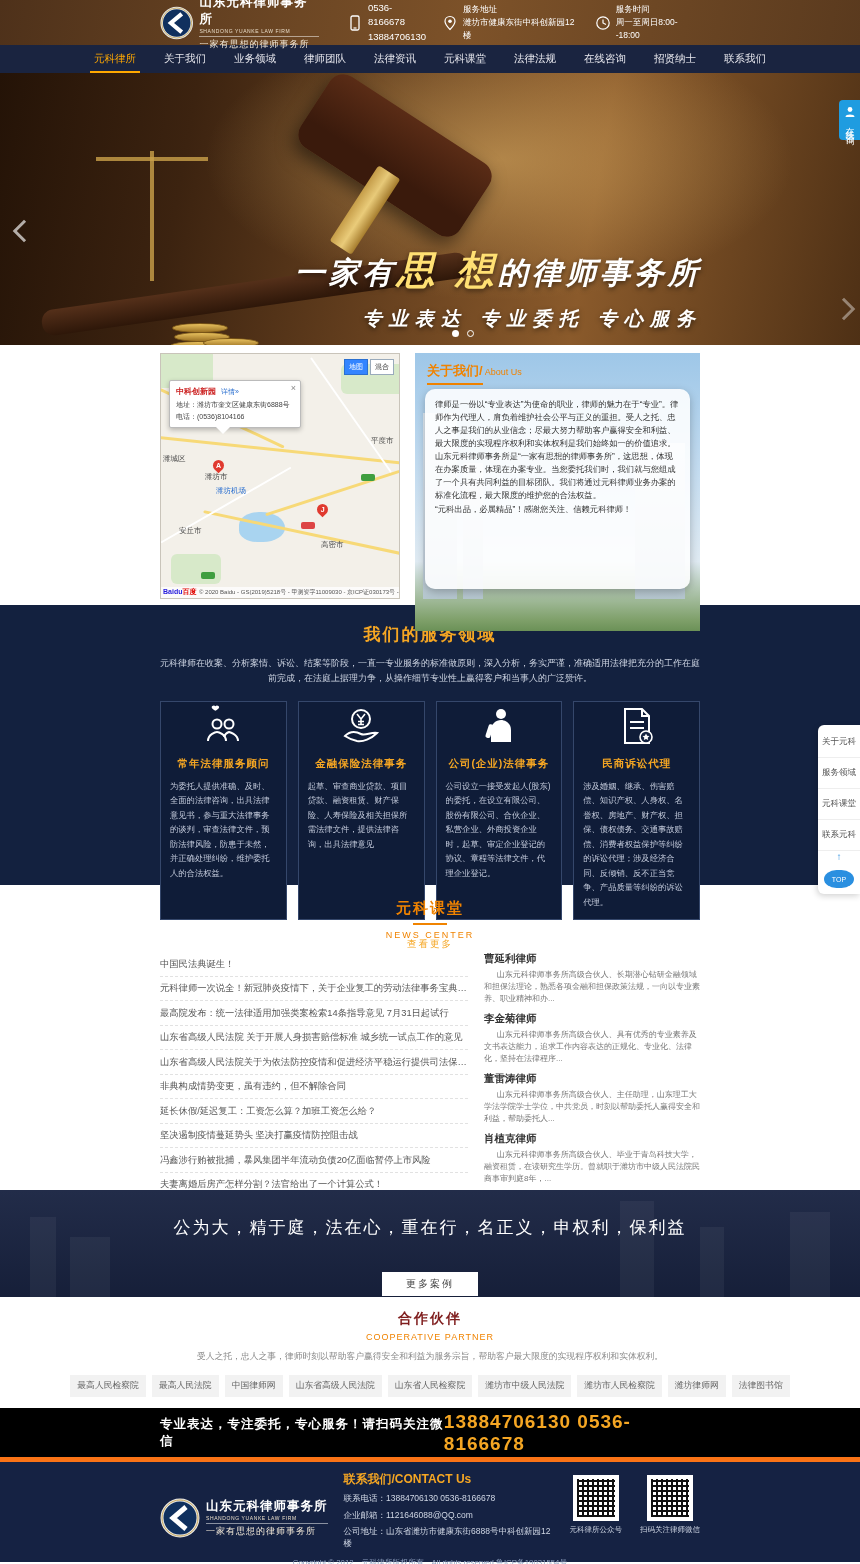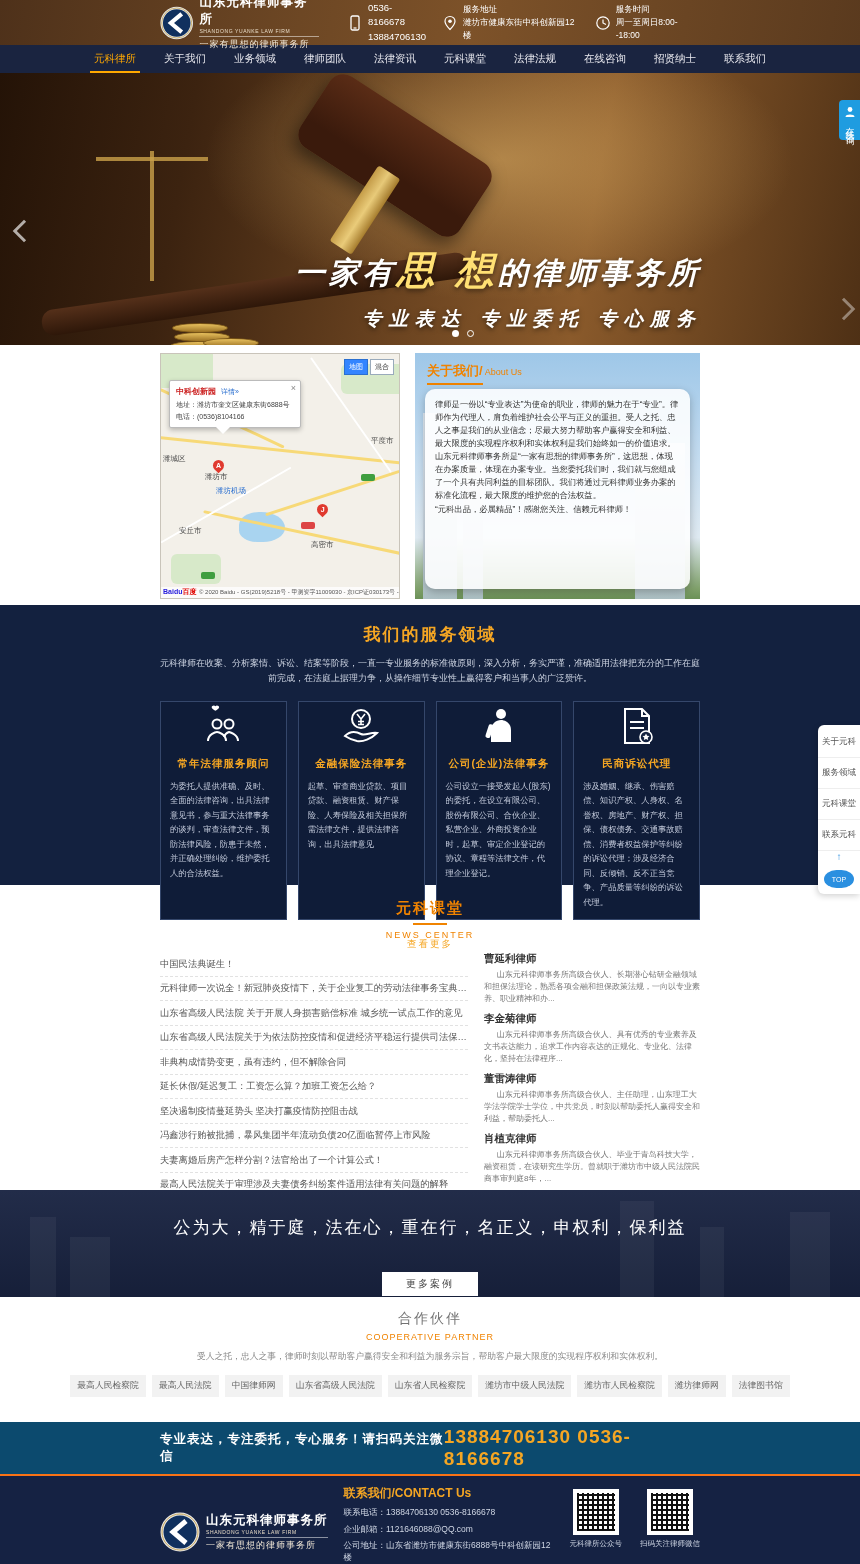--- a/index.html
+++ b/index.html
@@ -78,21 +78,21 @@
   .map-ctrl .mbtn.sel { background:#3385ff; color:#fff; border-color:#2a6fd0; }
   .infowin { position:absolute; left:8px; top:26px; width:132px; background:#fff; border:1px solid #bbb; box-shadow:0 2px 5px rgba(0,0,0,.25); padding:5px 6px; border-radius:2px; }
   .infowin::after { content:""; position:absolute; left:46px; bottom:-7px; border:7px solid transparent; border-top-color:#fff; border-bottom:0; }
   .iw-title { font-size:8px; font-weight:bold; color:#c22; }
   .iw-detail { font-size:7px; color:#2a6fd0; margin-left:3px; cursor:pointer; }
   .iw-close { position:absolute; right:4px; top:2px; color:#888; font-size:9px; cursor:pointer; }
   .iw-line { font-size:7px; color:#444; margin-top:3px; line-height:1.35; }
   .map-attr { position:absolute; left:0; right:0; bottom:0; background:rgba(255,255,255,.75); color:#555; font-size:6px; padding:1px 2px 1px 38px; white-space:nowrap; }
   .baidu-logo { position:absolute; left:2px; bottom:1px; font-size:7px; font-weight:bold; color:#2319dc; }
   .baidu-logo i { color:#e10600; font-style:normal; }
-  .about-right { position:absolute; left:255px; top:0; width:285px; height:246px; overflow:hidden;
+  .about-right { position:absolute; left:255px; top:0; width:285px; height:278px; overflow:hidden;
     background:linear-gradient(180deg,#9ec7e8 0%,#c6ddf0 45%,#dfeaf2 75%,#7fa06a 96%,#6b9157 100%); }
   .bldg { position:absolute; background:linear-gradient(180deg,#e8eef4,#b9c9d8); opacity:.85; }
   .about-title { position:absolute; left:12px; top:8px; }
   .about-title .cn { color:#f08300; font-size:13px; font-weight:bold; display:inline-block; border-bottom:2px solid #f08300; padding-bottom:3px; }
   .about-title .en { color:#f08300; font-size:9px; margin-left:2px; }
   .about-card { position:absolute; left:10px; top:36px; width:265px; height:200px; background:rgba(255,255,255,.88);
     border-radius:10px; box-shadow:0 3px 8px rgba(0,0,0,.25); padding:9px 10px; color:#333; font-size:8.3px; line-height:1.55; overflow:hidden; }
   .about-card p { margin-bottom:1px; }
 
   
@@ -124,28 +124,28 @@
   
   .case-banner { height:107px; position:relative; overflow:hidden;
     background:linear-gradient(180deg,#222c49 0%,#161f39 100%); }
   .sky { position:absolute; bottom:0; background:rgba(255,255,255,.05); }
   .case-slogan { position:absolute; left:0; right:0; top:26px; text-align:center; color:#fff; font-size:17px; letter-spacing:2px; }
   .case-btn { position:absolute; left:50%; transform:translateX(-50%); bottom:1px; background:#fff; color:#444;
     font-size:10px; padding:5px 24px; text-decoration:none; letter-spacing:2px; }
 
   
   .partners { height:111px; background:#fff; padding-top:13px; }
-  .pt-title { text-align:center; color:#737373; font-size:14px; font-weight:normal; letter-spacing:2px; }
+  .pt-title { text-align:center; color:#7f1d1d; font-size:14px; font-weight:bold; letter-spacing:2px; }
   .pt-sub { text-align:center; color:#f08300; font-size:9px; letter-spacing:1px; margin-top:4px; }
   .pt-desc { text-align:center; color:#8a8a8a; font-size:8.8px; margin-top:9px; }
   .pt-links { display:flex; justify-content:center; gap:6px; margin-top:12px; }
   .pt-links a { background:#f2f2f2; color:#666; font-size:8.8px; padding:5px 7px; text-decoration:none; white-space:nowrap; }
 
   
-  .contact-bar { height:54px; background:#0c4a6e; border-bottom:2px solid #f97316;margin-top:14px; }
+  .contact-bar { height:54px; background:#000000; border-bottom:5px solid #f97316; }
   .contact-bar .container { display:flex; align-items:center; justify-content:space-between; height:100%; }
   .cb-slogan { color:#fff; font-size:12.5px; font-weight:bold; letter-spacing:1px; }
   .cb-phones { color:#f5a623; font-size:19px; font-weight:bold; letter-spacing:1px; }
 
   
   .footer { height:100px; background:#152243; padding-top:9px; color:#cfd6e4; }
   .footer .container { display:flex; gap:16px; }
   .f-brand { display:flex; align-items:center; gap:6px; margin-top:10px; }
   .f-brand svg { width:40px; height:40px; }
   .f-info { flex:1; }
@@ -288,21 +288,21 @@
       </div>
       <div class="pin" style="left:52px;top:106px">
           <span>A</span>
         </div>
       <div class="pin" style="left:156px;top:150px">
           <span>J</span>
         </div>
       <div class="map-label" style="left:44px;top:118px">潍坊市</div>
       <div class="map-label airport" style="left:34px;top:132px">潍坊机场</div>
       <div class="map-label" style="left:18px;top:172px">安丘市</div>
-      <div class="map-label" style="left:150px;top:186px">高密市</div>
+      <div class="map-label" style="left:160px;top:186px">高密市</div>
       <div class="map-label" style="left:2px;top:100px">潍城区</div>
       <div class="map-label" style="left:210px;top:82px">平度市</div>
       <div class="infowin">
         <span class="iw-close">×</span>
         <span class="iw-title">中科创新园</span>
         <span class="iw-detail">详情»</span>
         <div class="iw-line">地址：潍坊市奎文区健康东街6888号</div>
         <div class="iw-line">电话：(0536)8104166</div>
       </div>
       <div class="map-attr">© 2020 Baidu - GS(2019)5218号 - 甲测资字11009030 - 京ICP证030173号 - Data © 长地万方</div>
@@ -382,20 +382,21 @@
 </div>
 
 <div class="news">
   <div class="news-title">元科课堂</div>
   <div class="news-bar"></div>
   <div class="news-sub">NEWS CENTER</div>
   <div class="news-cols">
     <div class="news-list">
       <a href="#">中国民法典诞生！</a>
       <a href="#">元科律师一次说全！新冠肺炎疫情下，关于企业复工的劳动法律事务宝典来了！</a>
+      <a href="#">最高院发布：统一法律适用加强类案检索14条指导意见 7月31日起试行</a>
       <a href="#">山东省高级人民法院 关于开展人身损害赔偿标准 城乡统一试点工作的意见</a>
       <a href="#">山东省高级人民法院关于为依法防控疫情和促进经济平稳运行提供司法保障的意见</a>
       <a href="#">非典构成情势变更，虽有违约，但不解除合同</a>
       <a href="#">延长休假/延迟复工：工资怎么算？加班工资怎么给？</a>
       <a href="#">坚决遏制疫情蔓延势头 坚决打赢疫情防控阻击战</a>
       <a href="#">冯鑫涉行贿被批捕，暴风集团半年流动负债20亿面临暂停上市风险</a>
       <a href="#">夫妻离婚后房产怎样分割？法官给出了一个计算公式！</a>
       <a href="#">最高人民法院关于审理涉及夫妻债务纠纷案件适用法律有关问题的解释</a>
     </div>
     <div class="lawyers">

